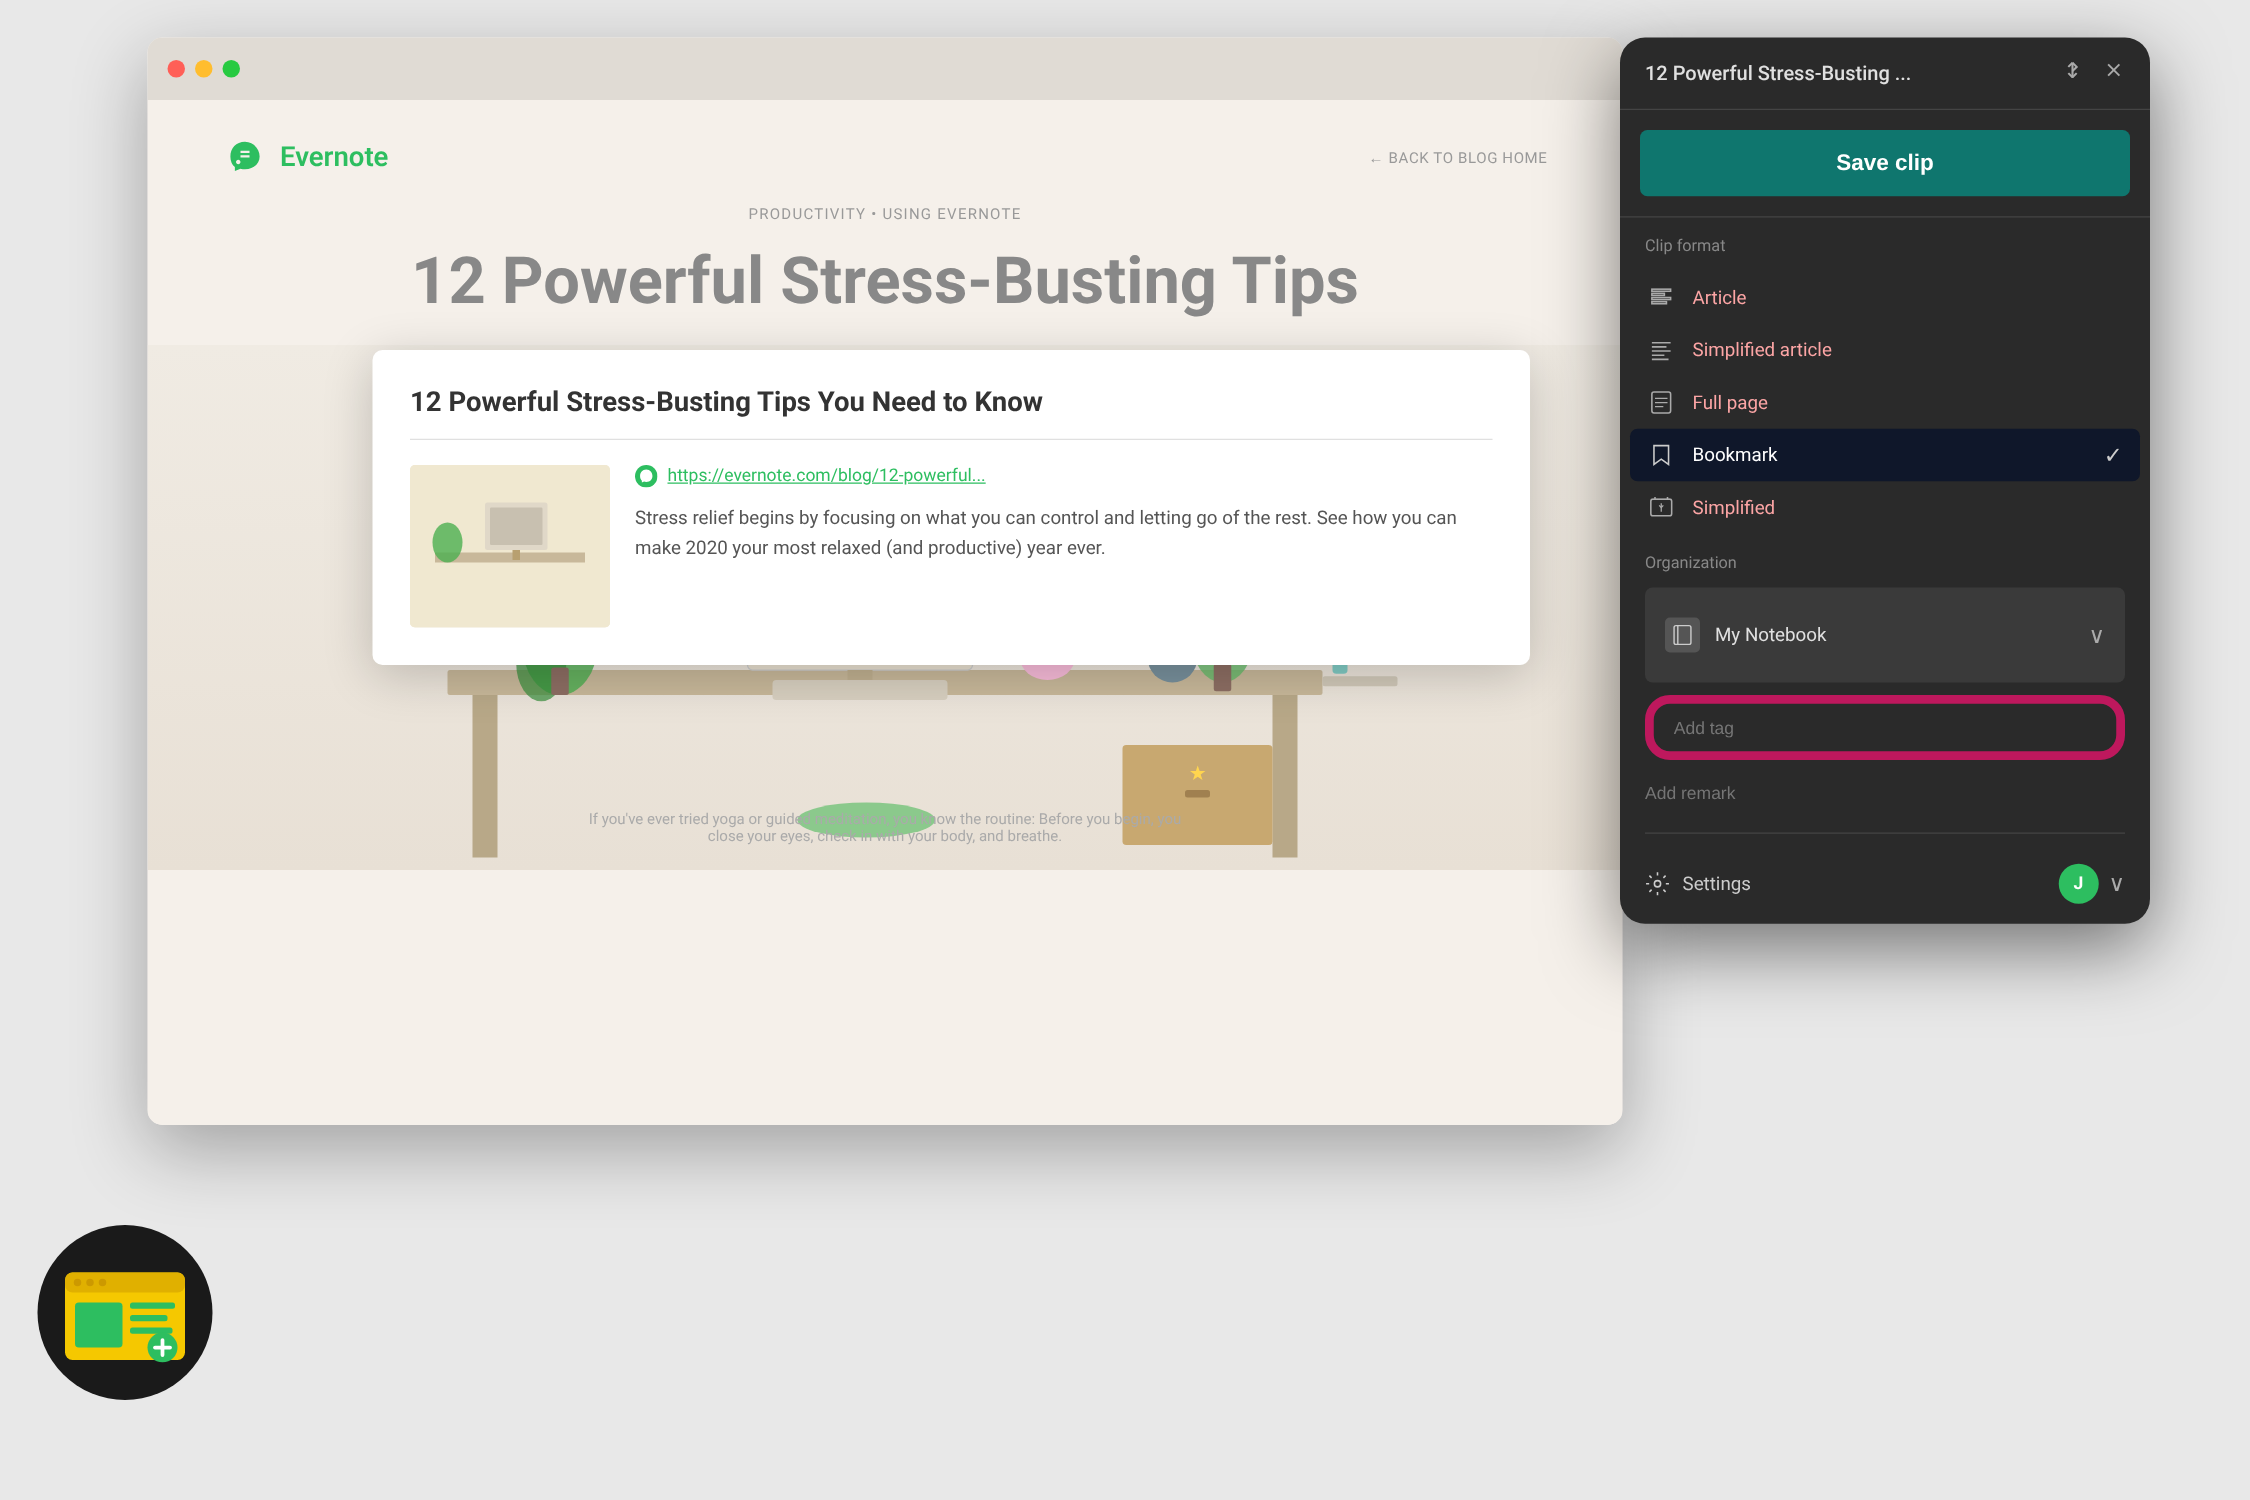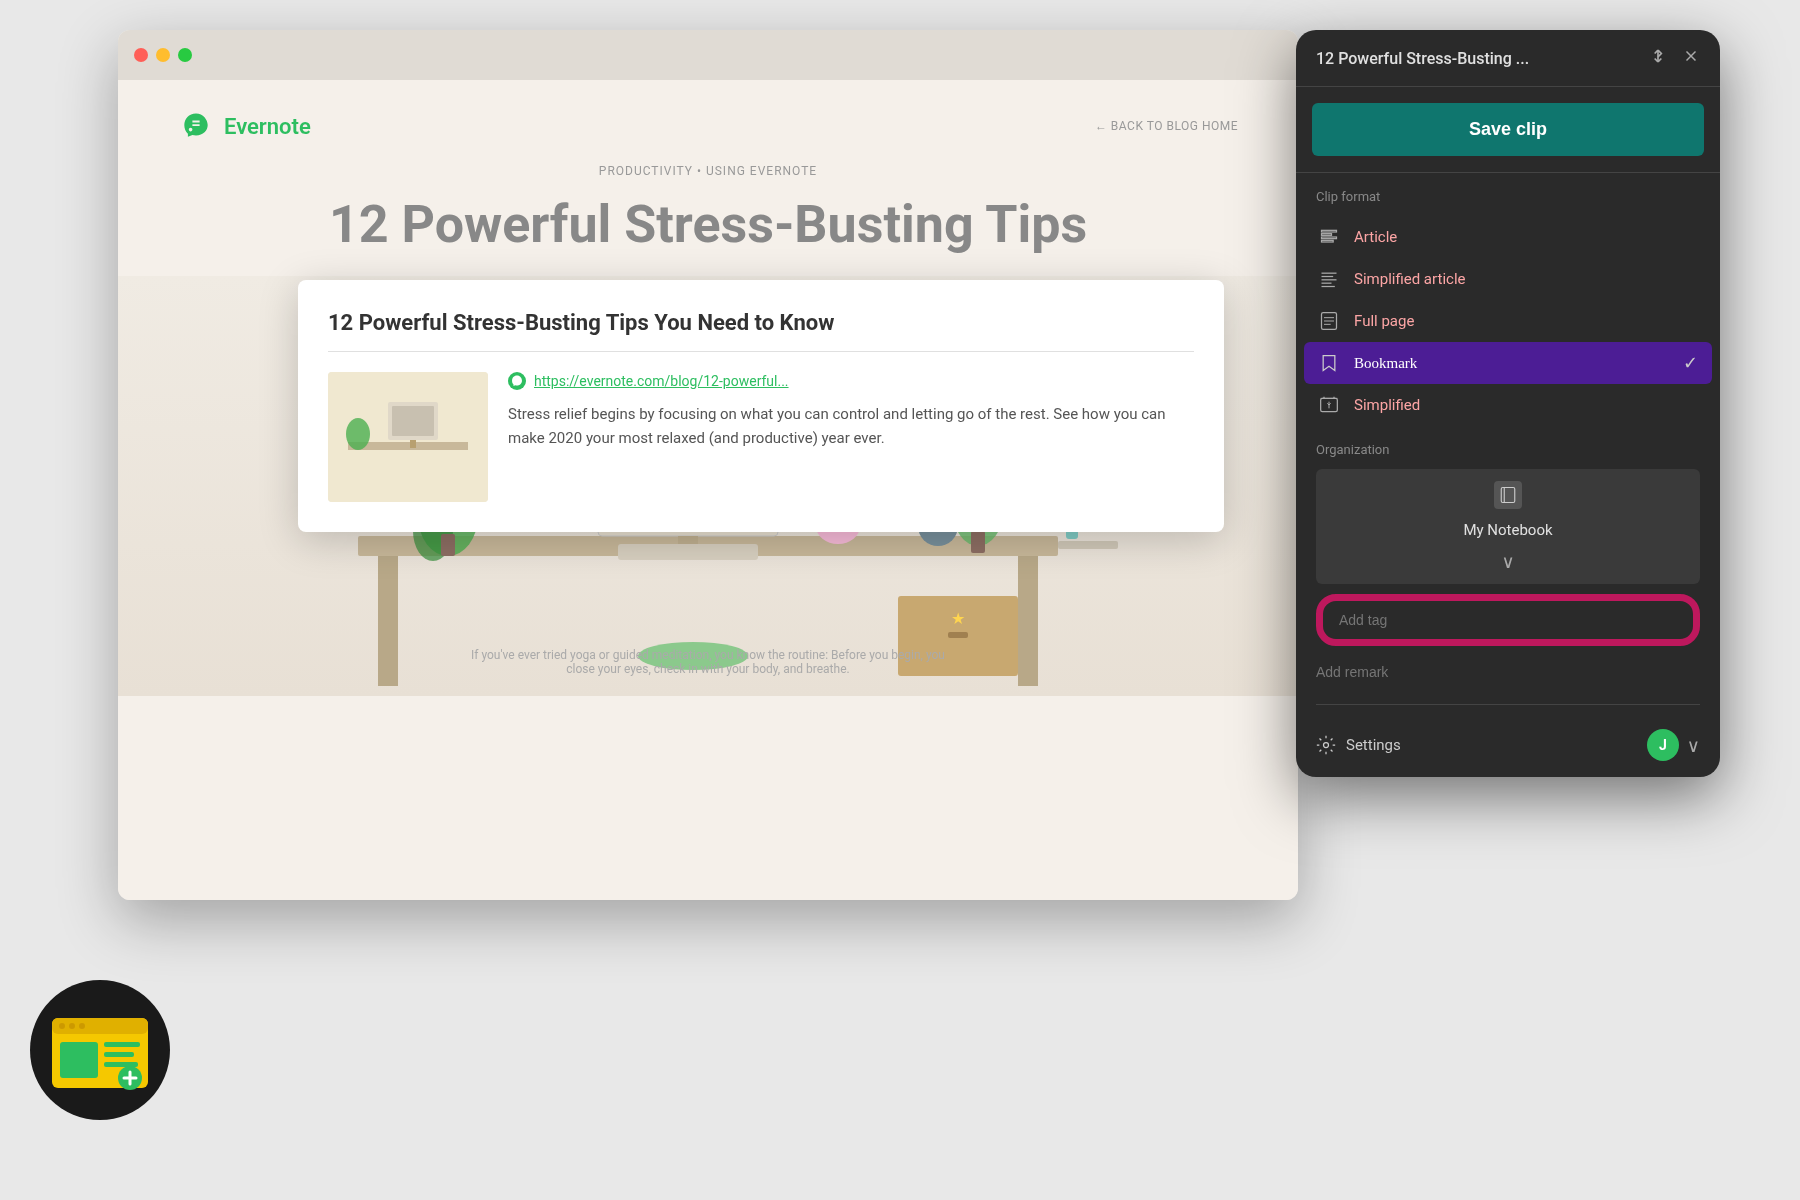--- a/index.html
+++ b/index.html
@@ -277,23 +277,22 @@
       gap: 14px;
       padding: 10px 14px;
       border-radius: 6px;
       cursor: pointer;
       color: #fca5a5;
       font-size: 15px;
       position: relative;
     }
 
     .clip-format-item.active {
-      background: #4c1d95;
+      background: #0f172a;
       color: #fff;
-      font-family: Liberation Serif, serif;
     }
 
     .clip-format-item .check-icon {
       position: absolute;
       right: 14px;
       color: #ccc;
       font-size: 18px;
     }
 
     .format-icon {
@@ -326,24 +325,23 @@
       font-size: 13px;
       margin-bottom: 12px;
     }
 
     .notebook-selector {
       display: flex;
       align-items: center;
       gap: 12px;
       background: #3a3a3a;
       border-radius: 6px;
-      padding: 12px 16px;
+      padding: 24px 16px;
       cursor: pointer;
       margin-bottom: 10px;
-      flex-direction: column;
     }
 
     .notebook-icon {
       width: 28px;
       height: 28px;
       background: #555;
       border-radius: 4px;
       display: flex;
       align-items: center;
       justify-content: center;

